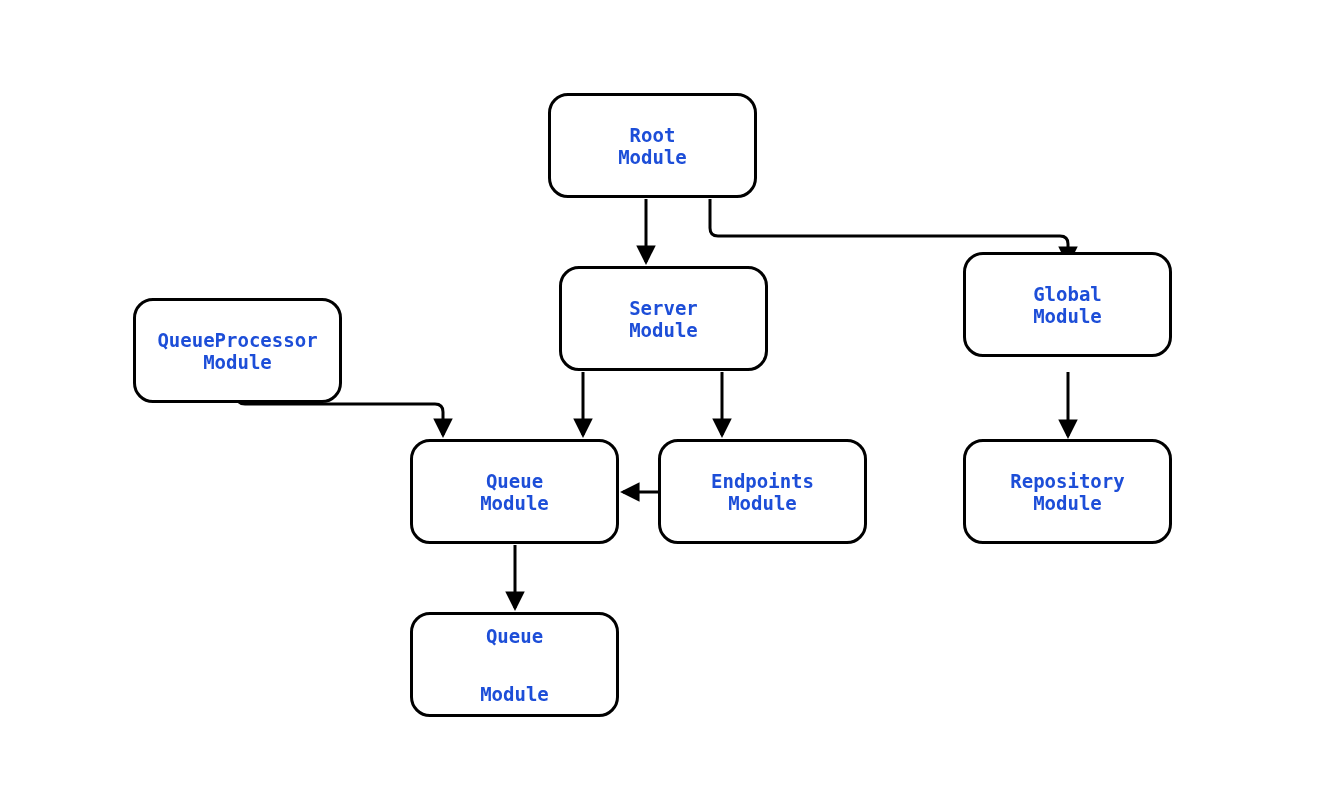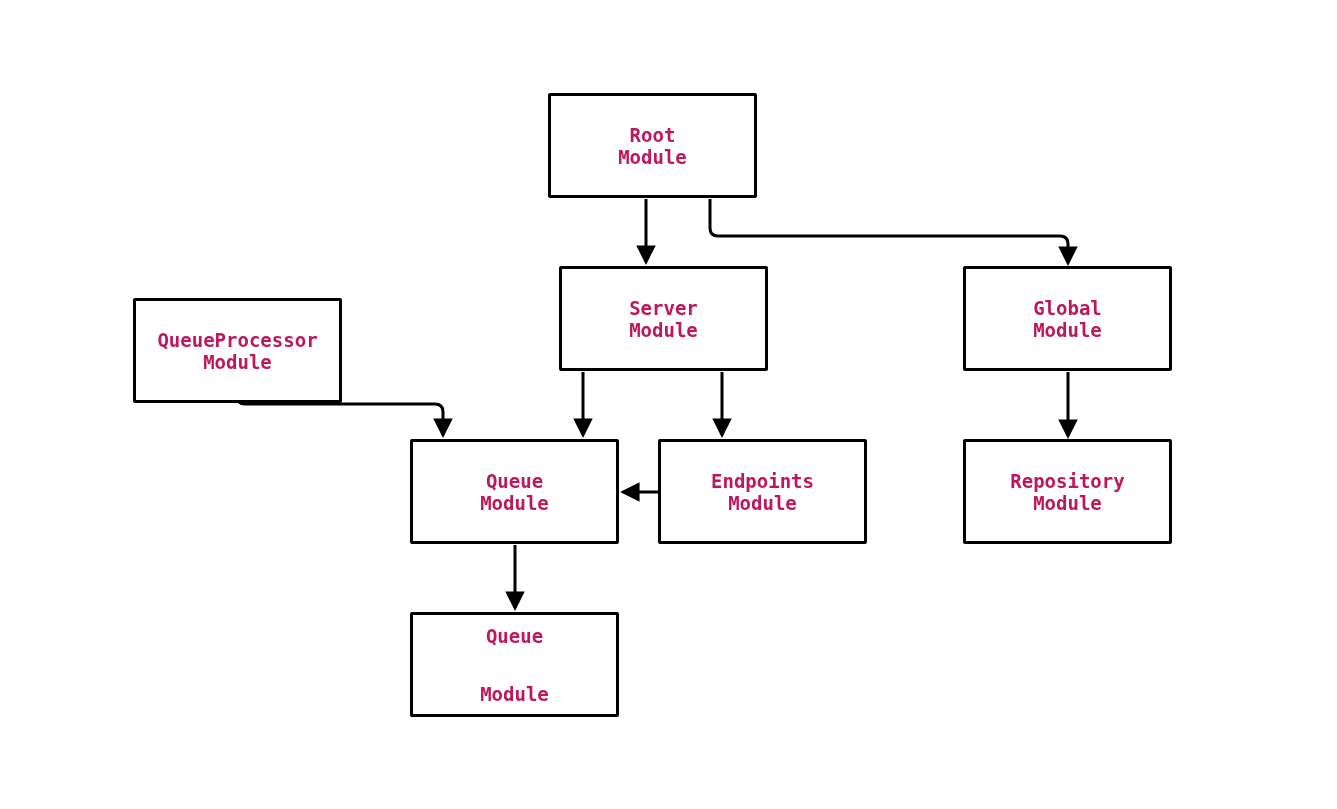--- a/index.html
+++ b/index.html
@@ -22,37 +22,37 @@
     stroke: #000000;
     stroke-width: 3;
     fill: none;
   }
   .node {
     position: absolute;
     width: 209px;
     height: 105px;
     background: #ffffff;
     border: 3px solid #000000;
-    border-radius: 2px;
+    border-radius: 20px;
     display: flex;
     flex-direction: column;
     align-items: center;
     justify-content: center;
     text-align: center;
     font-size: 19px;
     font-weight: 700;
     line-height: 22px;
-    color: #be185d;
+    color: #1d4ed8;
     z-index: 2;
   }
   .node span { display: block; }
   #node-root           { left: 548px; top: 93px;  }
   #node-queueprocessor { left: 133px; top: 266px; margin-top: 32px; }
   #node-server         { left: 548px; top: 266px; margin-left: 11px; }
-  #node-global         { left: 963px; top: 266px; }
+  #node-global         { left: 963px; top: 252px; }
   #node-core           { left: 410px; top: 439px; }
   #node-endpoints      { left: 658px; top: 439px; }
   #node-repository     { left: 963px; top: 439px; }
   #node-queue          { left: 410px; top: 612px; gap: 36px; }
 </style>
 </head>
 <body>
 
 <div class="canvas">
 

